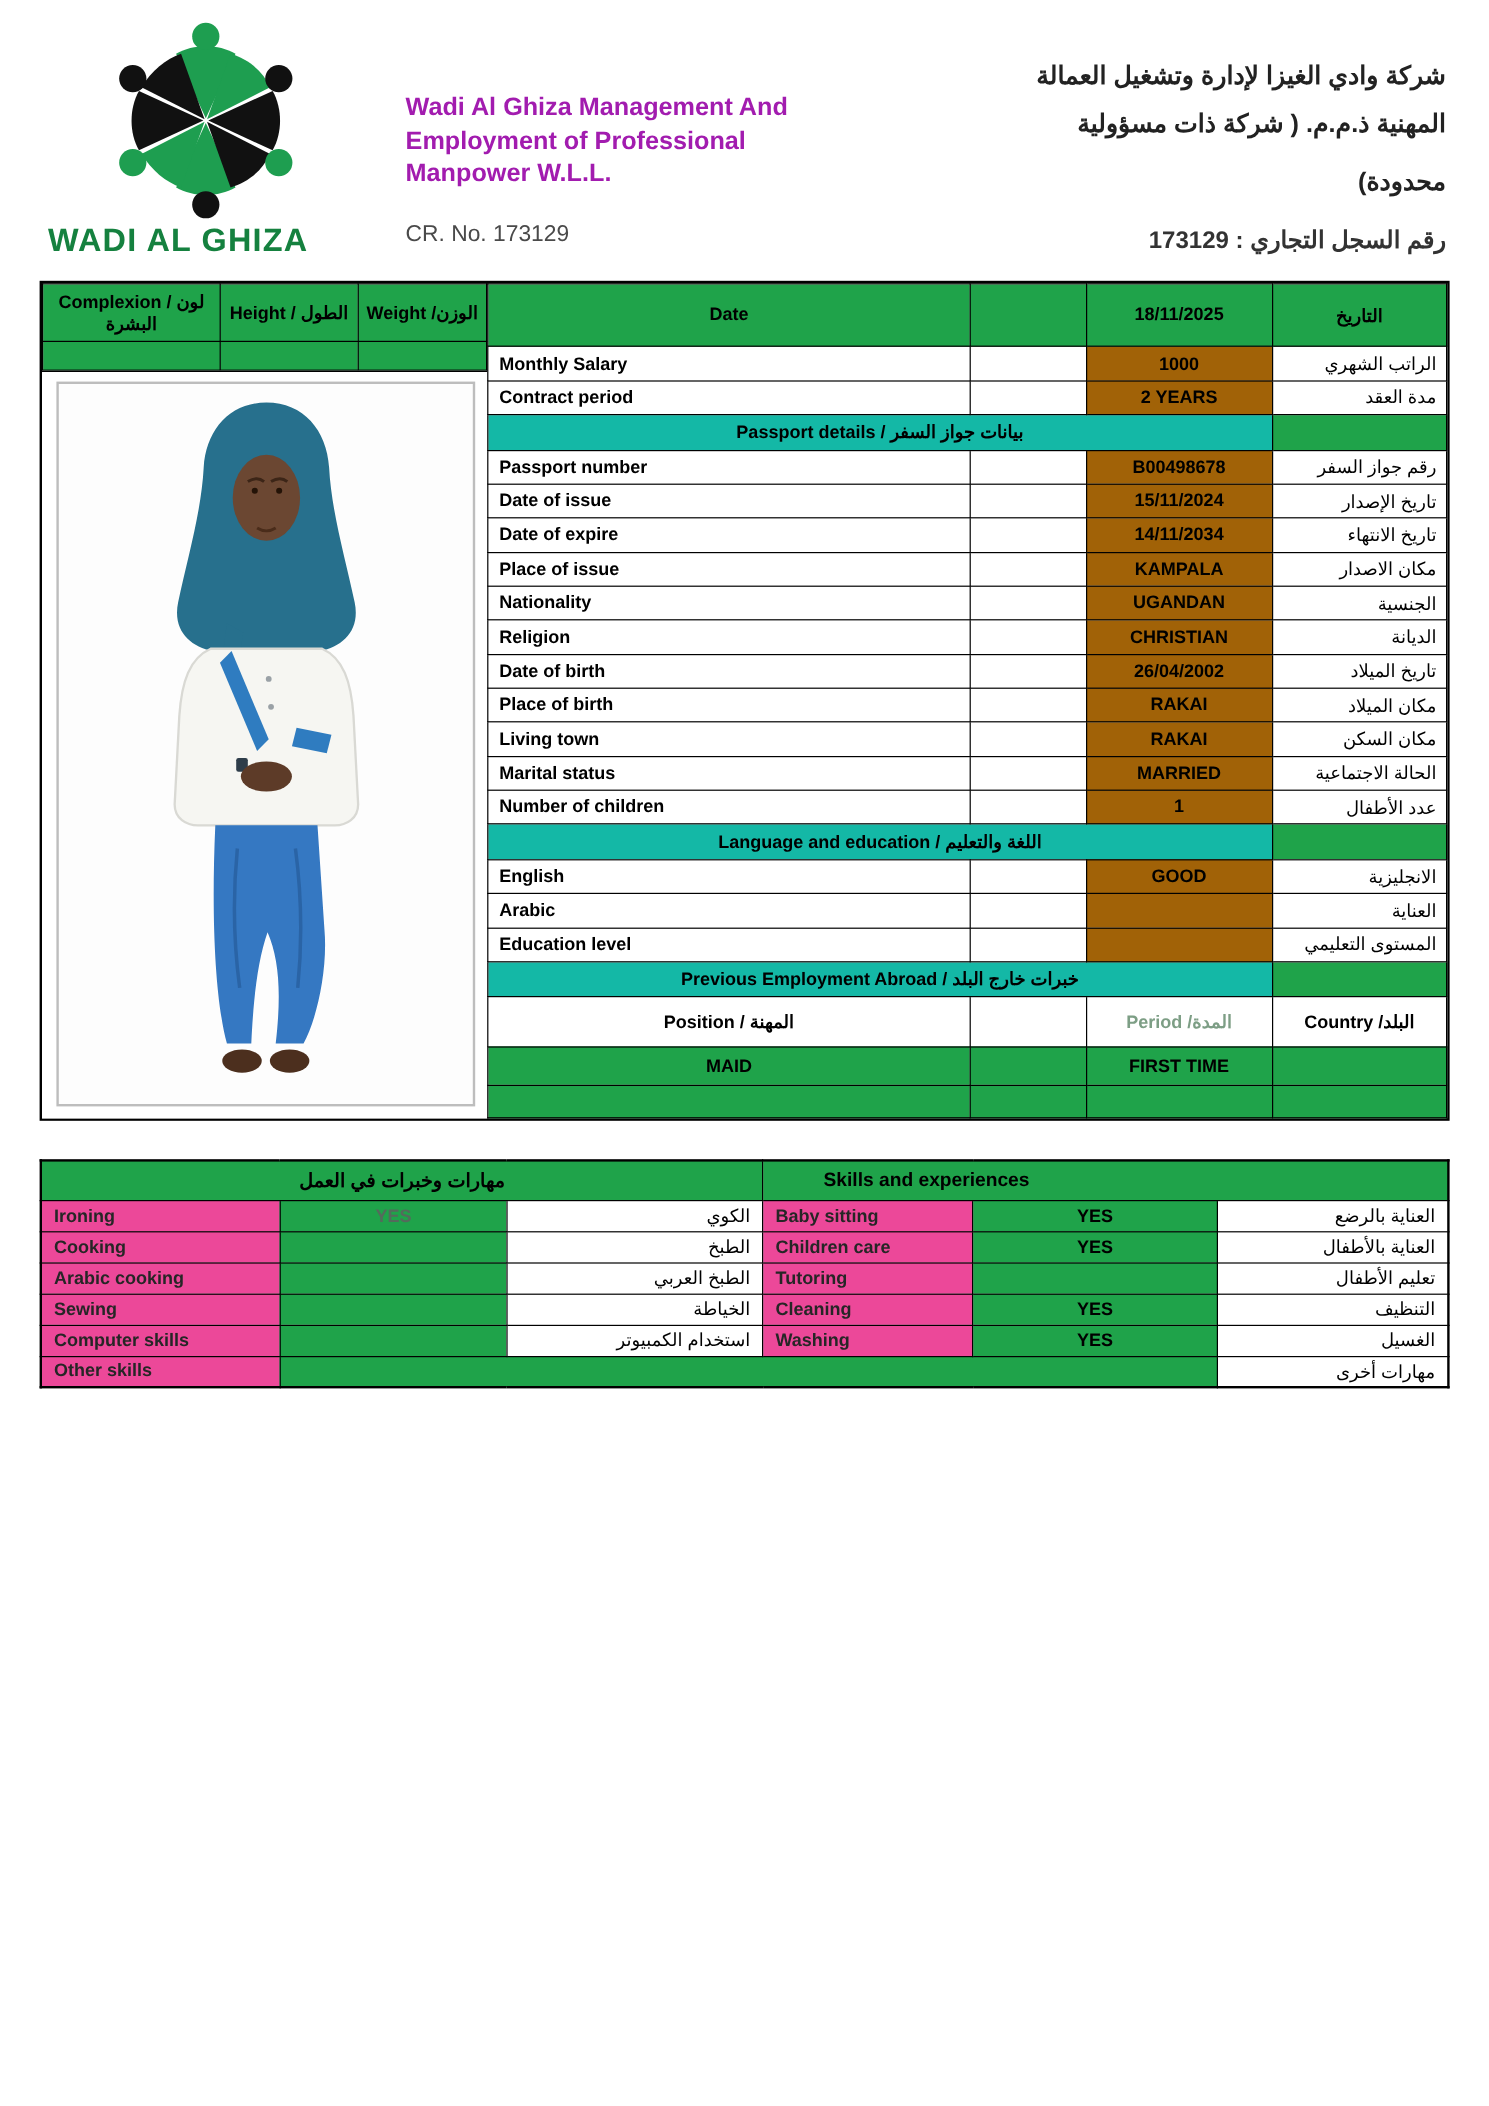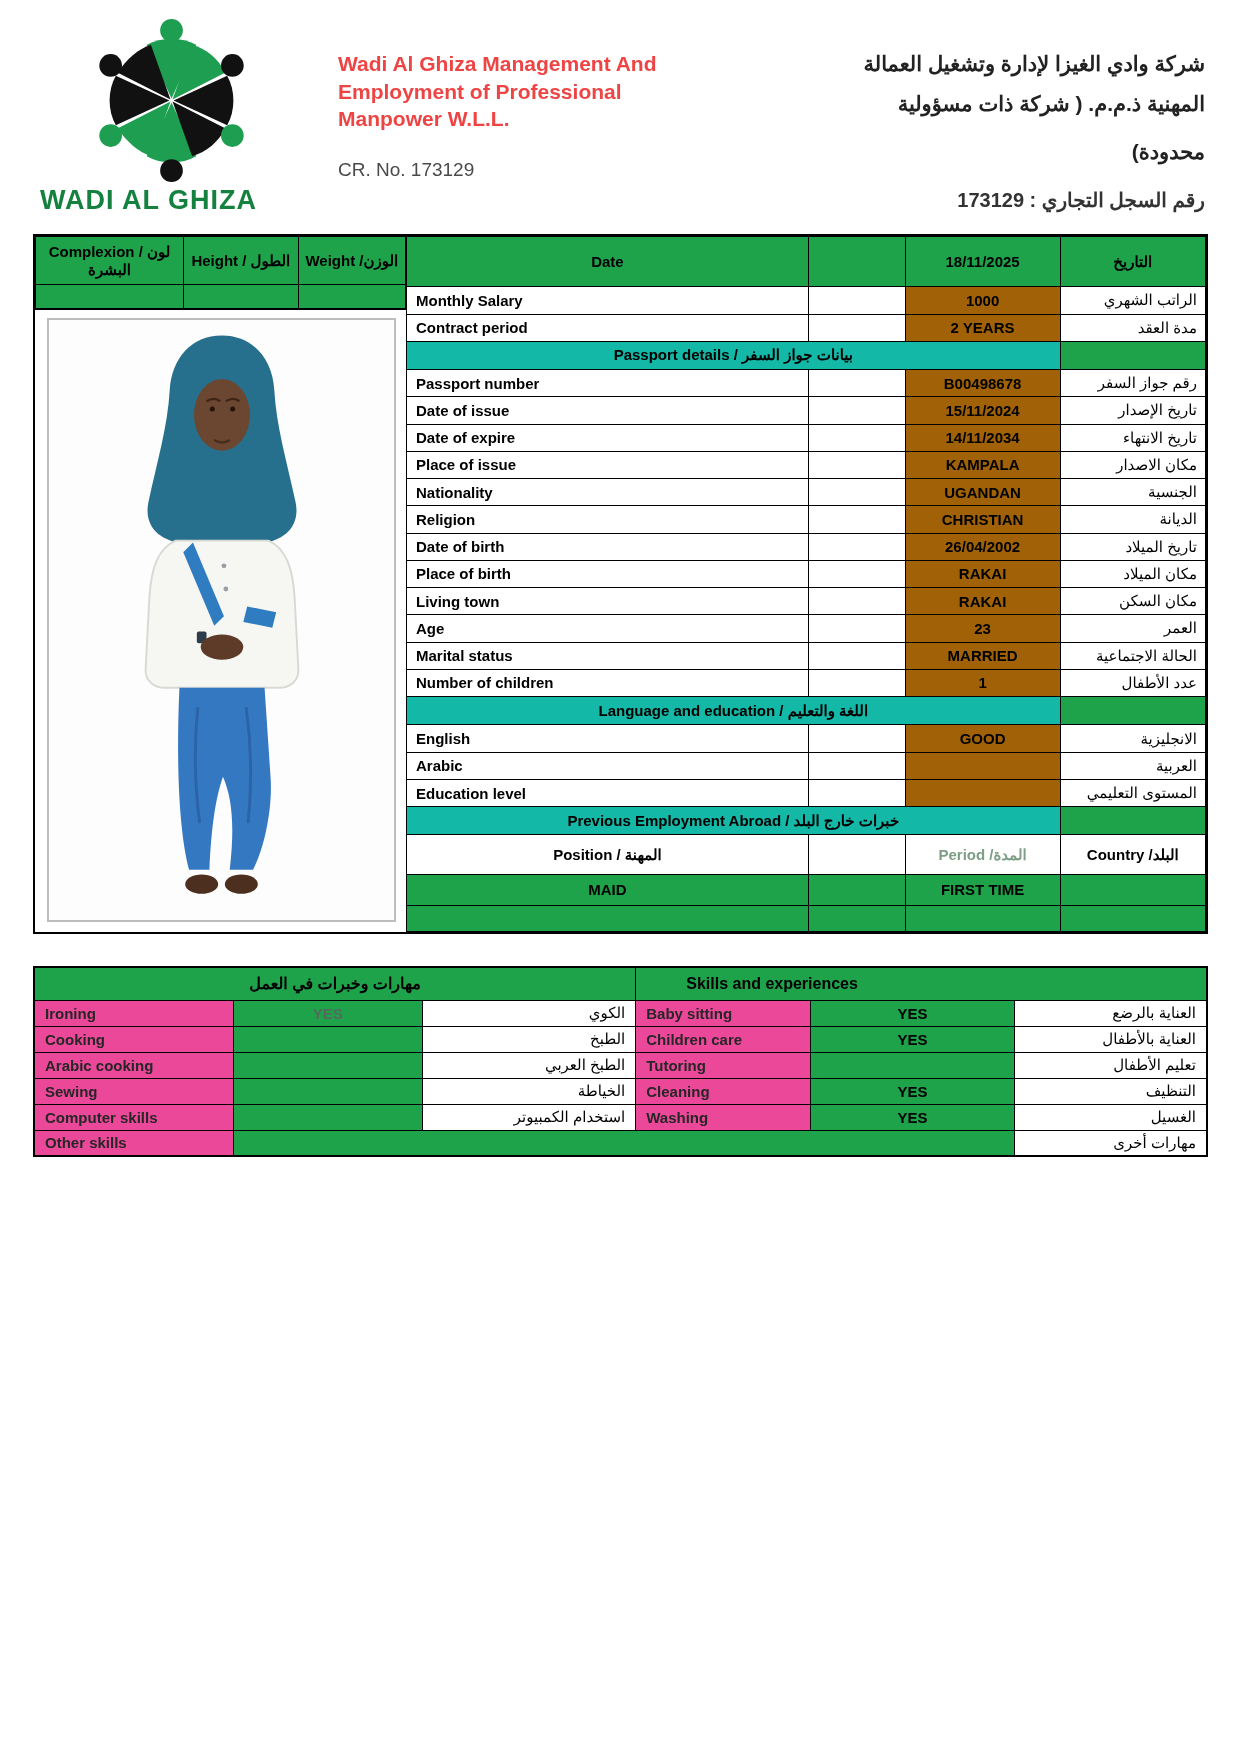--- a/index.html
+++ b/index.html
@@ -10,21 +10,21 @@
   }
   
   .letterhead { display:flex; padding:14px 36px 0 36px; }
   .logo-block { width:270px; text-align:center; }
   .logo-mark { margin:4px auto 0 auto; display:block; }
   .logo-word {
     font-size:27px; font-weight:bold; color:#15813f; letter-spacing:1px;
     margin-top:2px; text-align:left; padding-left:4px; white-space:nowrap;
   }
   .en-block { padding:36px 0 0 32px; width:400px; }
-  .en-name { font-size:21px; font-weight:bold; color:#ef4444; line-height:1.32; }
+  .en-name { font-size:21px; font-weight:bold; color:#a21caf; line-height:1.32;margin-top:26px; }
   .cr-en { font-size:19px; color:#4a4a4a; margin-top:26px; }
   .ar-block { flex:1; text-align:right; padding-top:30px; direction:rtl; }
   .ar-name { font-size:21px; font-weight:bold; color:#222; line-height:1.9; }
   .ar-name .l3 { margin-top:8px; }
   .cr-ar { font-size:20px; font-weight:bold; color:#333; margin-top:16px; }
   
   .name-line { padding:36px 0 0 64px; font-size:18px; color:#000; }
   .name-line .nl { font-size:21px; font-weight:bold; }
   .name-line .nv { font-size:18px; font-weight:bold; }
   
@@ -254,26 +254,20 @@
           <td class="val">RAKAI</td>
           <td class="ar">مكان الميلاد</td>
         </tr>
         <tr class="r">
           <td class="lbl">Living town</td>
           <td class="sp"></td>
           <td class="val">RAKAI</td>
           <td class="ar">مكان السكن</td>
         </tr>
         <tr class="r">
-          <td class="lbl">Age</td>
-          <td class="sp"></td>
-          <td class="val">23</td>
-          <td class="ar">العمر</td>
-        </tr>
-        <tr class="r">
           <td class="lbl">Marital status</td>
           <td class="sp"></td>
           <td class="val">MARRIED</td>
           <td class="ar">الحالة الاجتماعية</td>
         </tr>
         <tr class="r">
           <td class="lbl">Number of children</td>
           <td class="sp"></td>
           <td class="val">1</td>
           <td class="ar">عدد الأطفال</td>
@@ -285,21 +279,21 @@
         <tr class="r">
           <td class="lbl">English</td>
           <td class="sp"></td>
           <td class="val">GOOD</td>
           <td class="ar">الانجليزية</td>
         </tr>
         <tr class="r">
           <td class="lbl">Arabic</td>
           <td class="sp"></td>
           <td class="val"></td>
-          <td class="ar">العربية</td>
+          <td class="ar">العناية</td>
         </tr>
         <tr class="r">
           <td class="lbl">Education level</td>
           <td class="sp"></td>
           <td class="val"></td>
           <td class="ar">المستوى التعليمي</td>
         </tr>
         <tr class="sec-row">
           <td class="sec" colspan="3">Previous Employment Abroad / خبرات خارج البلد</td>
           <td class="sec-ar"></td>

